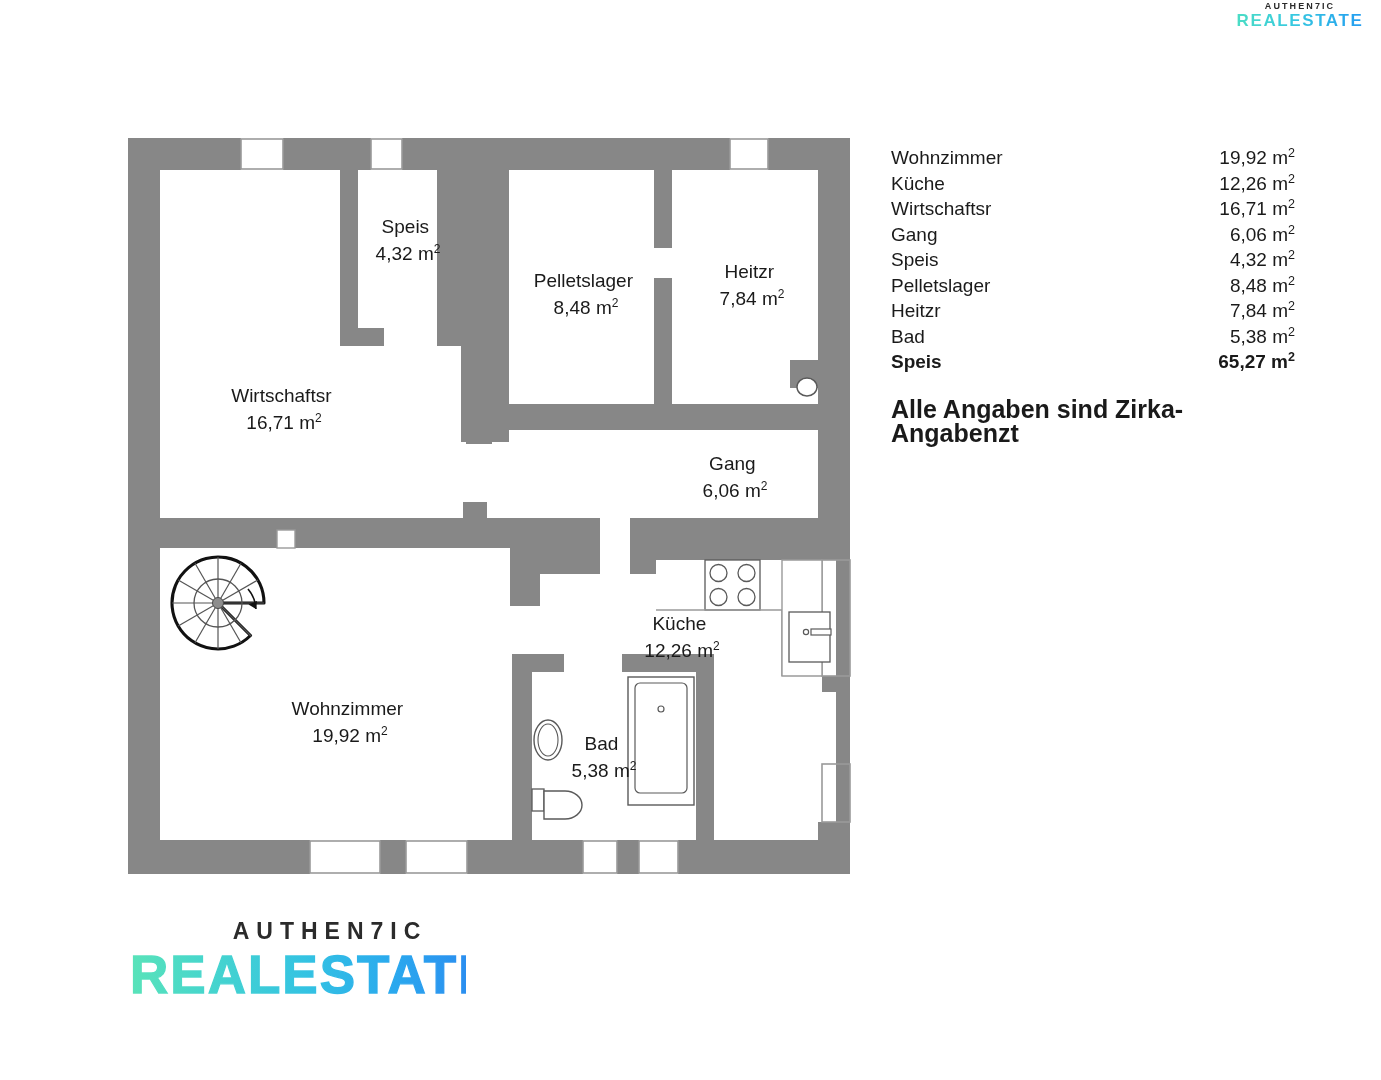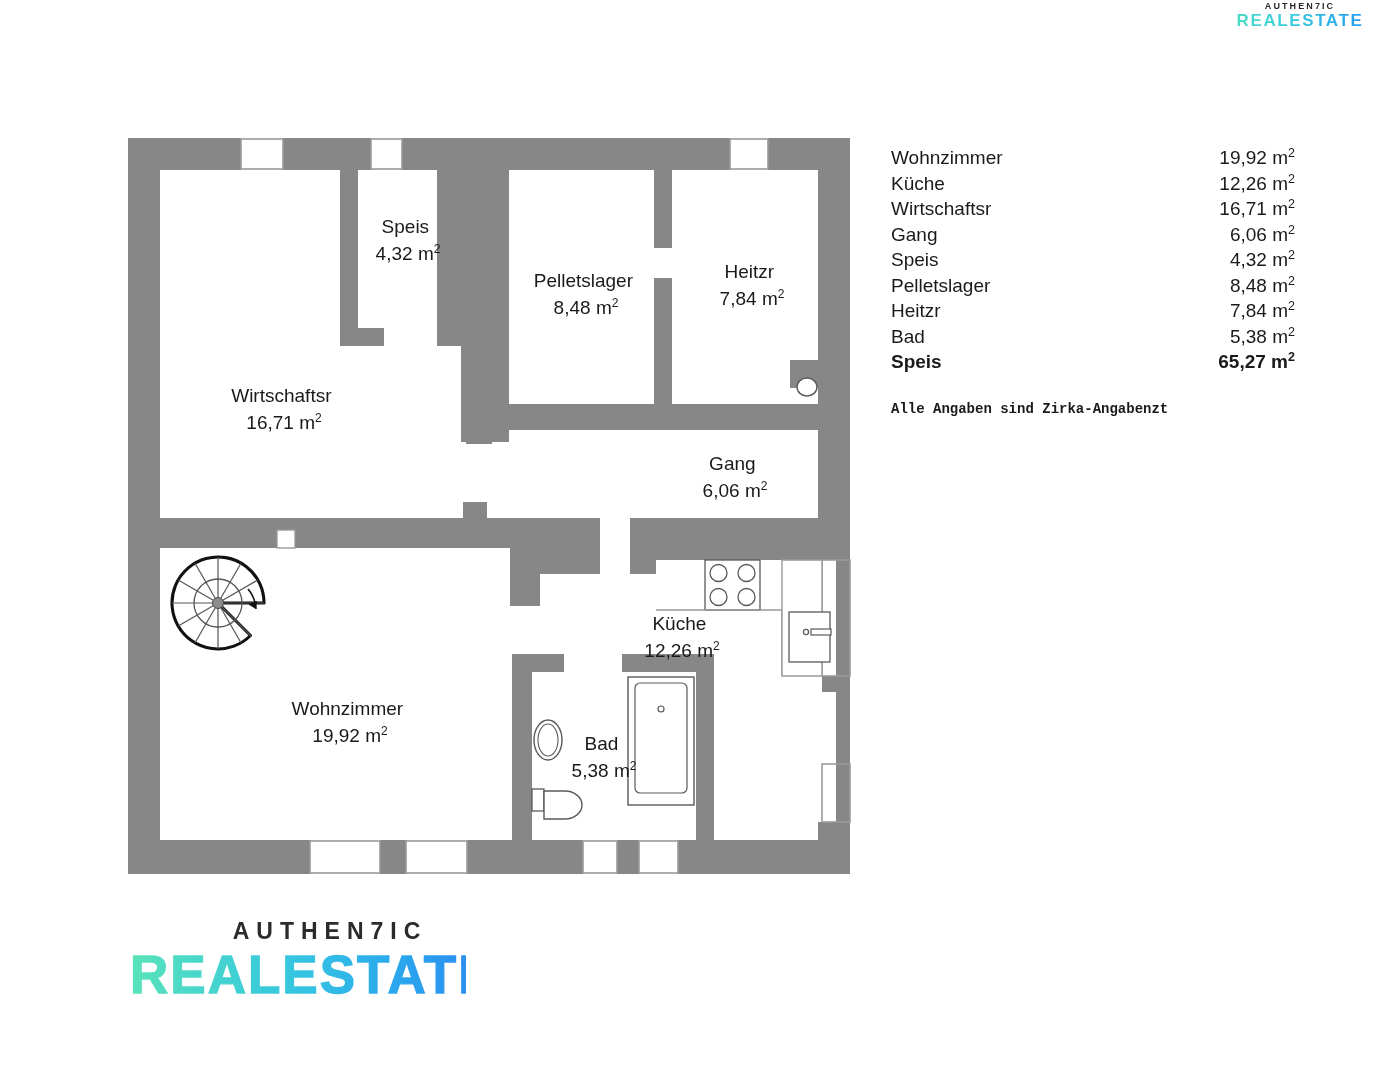--- a/index.html
+++ b/index.html
@@ -88,24 +88,23 @@
     justify-content: space-between;
     align-items: baseline;
     font-size: 19px;
     line-height: 25.5px;
     white-space: nowrap;
   }
   .legend-row.total .legend-name,
   .legend-row.total .legend-area { font-weight: bold; }
   .legend-note {
     margin-top: 22px;
-    font-size: 14px;
+    font-size: 25px;
     font-weight: bold;
     line-height: 24px;
-    font-family: Liberation Mono, monospace;
   }
   sup { font-size: 0.66em; line-height: 0; vertical-align: super; }
 
   
   #floorplan {
     position: absolute;
     left: 0;
     top: 0;
   }
   .rm-label {

